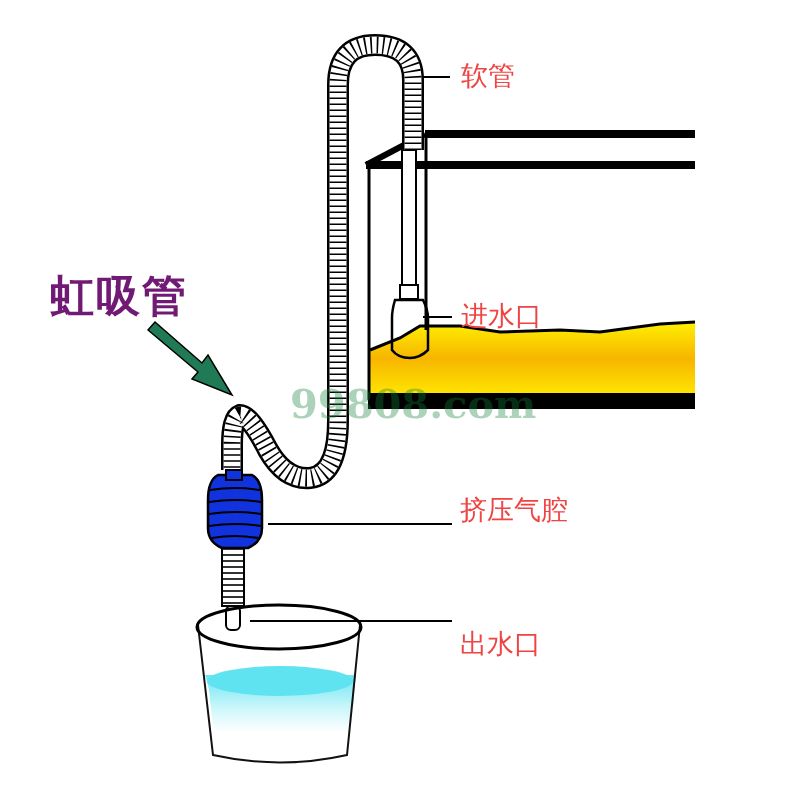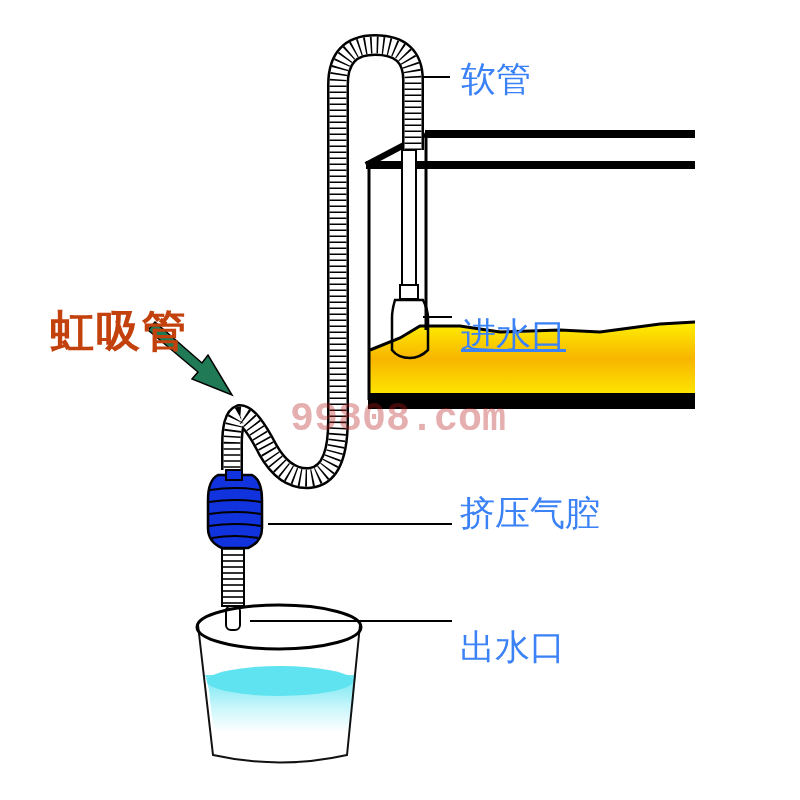--- a/index.html
+++ b/index.html
@@ -1,18 +1,18 @@
 <!DOCTYPE html>
 <html><head>
 <meta charset="utf-8">
 <style>
   html, body { margin: 0; padding: 0; background: #ffffff; }
   body { width: 800px; height: 800px; position: relative; overflow: hidden; font-family: "DejaVu Sans", sans-serif; }
   svg { position: absolute; left: 0; top: 0; }
-  .label { position: absolute; font-family: "DejaVu Sans", sans-serif; color: #3b82f6; font-size: 35px; line-height: 1; white-space: nowrap; text-align: right; }
+  .label { position: absolute; font-family: "DejaVu Sans", sans-serif; color: #ef4444; font-size: 27px; line-height: 1; white-space: nowrap; text-align: right; }
   .title { position: absolute; font-family: "DejaVu Sans", sans-serif; font-weight: bold; font-size: 44px; line-height: 1; letter-spacing: 2px; white-space: nowrap; }
   .watermark { position: absolute; font-family: "DejaVu Serif", serif; font-weight: bold; font-size: 40px; line-height: 1; white-space: nowrap; opacity: 0.35; }
 </style>
 </head>
 <body>
 
 <svg width="800" height="800" viewBox="0 0 800 800">
   <defs>
     <linearGradient id="gravelGrad" x1="0" y1="0" x2="0" y2="1">
       <stop offset="0" stop-color="#fff000"></stop>
@@ -84,20 +84,20 @@
   <polygon points="148,330 155,322 202,363 208,355 232,395 192,379 198,372" fill="#1f7a55" stroke="#000" stroke-width="1.5"></polygon>
 
   <g stroke="#000" stroke-width="2">
     <line x1="423" y1="77" x2="450" y2="77"></line>
     <line x1="423" y1="317" x2="452" y2="317"></line>
     <line x1="268" y1="524" x2="452" y2="524"></line>
     <line x1="250" y1="621" x2="452" y2="621"></line>
   </g>
 </svg>
 
-<div class="watermark" style="left:290px; top:400px; color:#b91c1c;font-family:Liberation Mono, monospace;">99808.com</div>
+<div class="watermark" style="left:290px; top:384px; color:#15803d;">99808.com</div>
 
-<div class="title" style="left:50px; top:274px; color:#c2410c;margin-top:35px;">虹吸管</div>
+<div class="title" style="left:50px; top:274px; color:#701a75;">虹吸管</div>
 
 <div class="label" style="left:461px; top:62px;">软管</div>
-<div class="label" style="left:461px; top:318px;text-decoration:underline;">进水口</div>
+<div class="label" style="left:461px; top:302px;">进水口</div>
 <div class="label" style="left:460px; top:496px;">挤压气腔</div>
 <div class="label" style="left:460px; top:630px;">出水口</div>
 
 </body></html>

